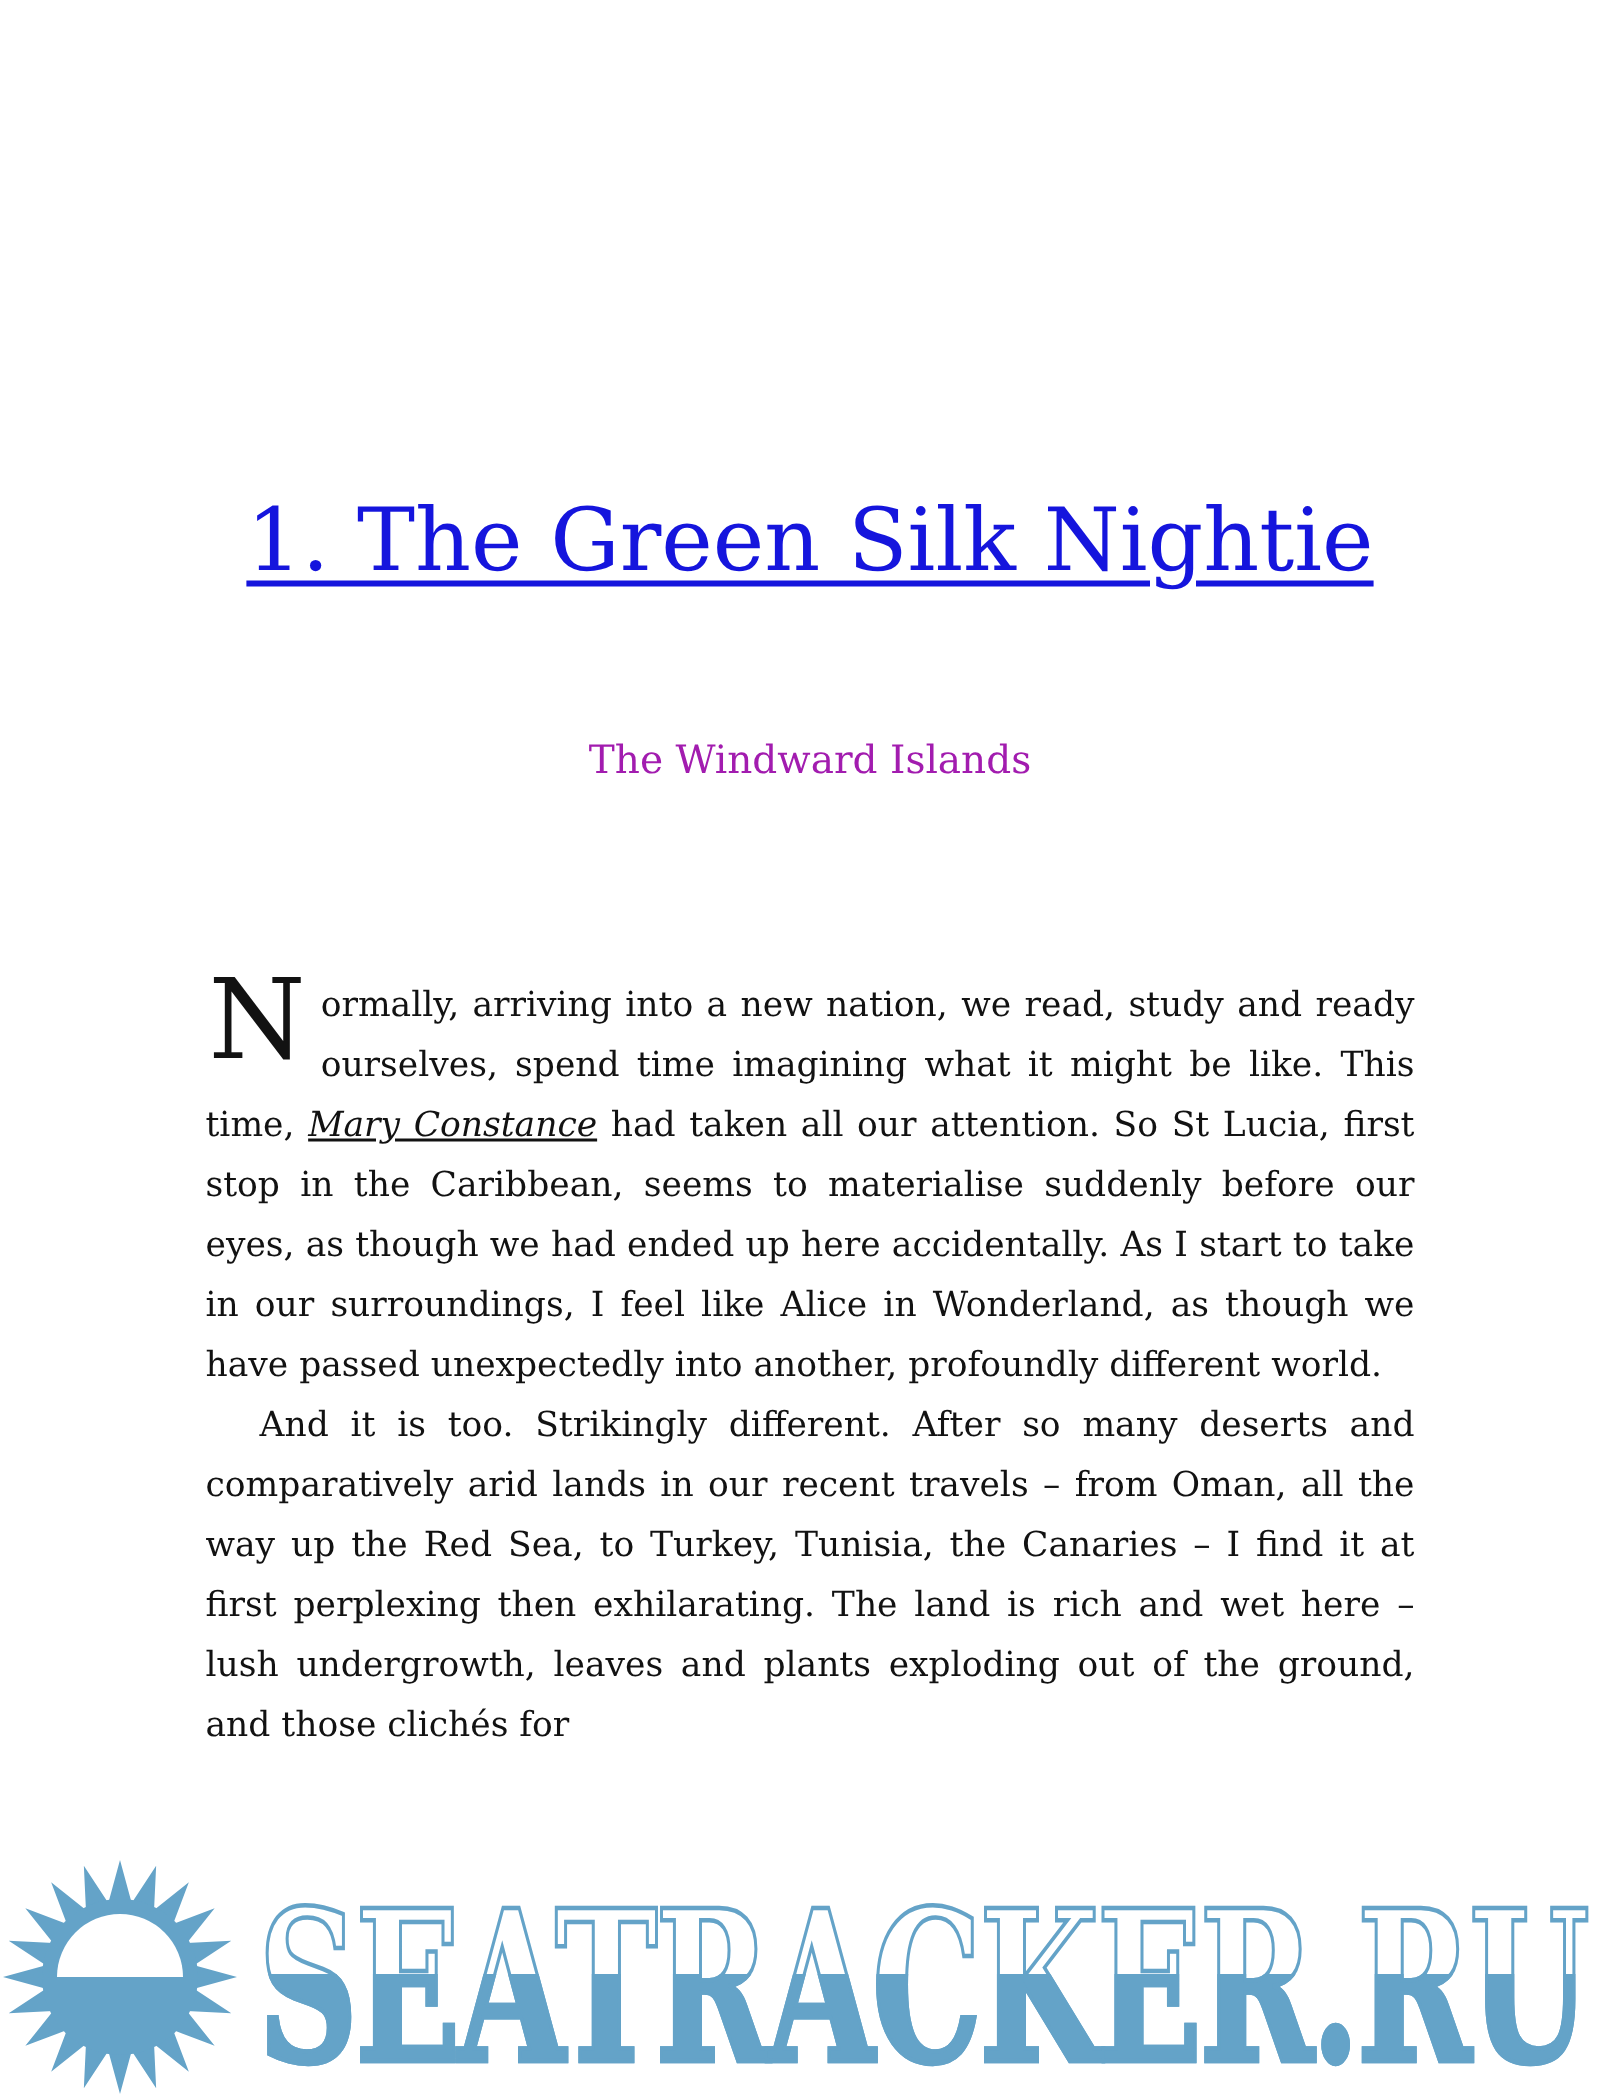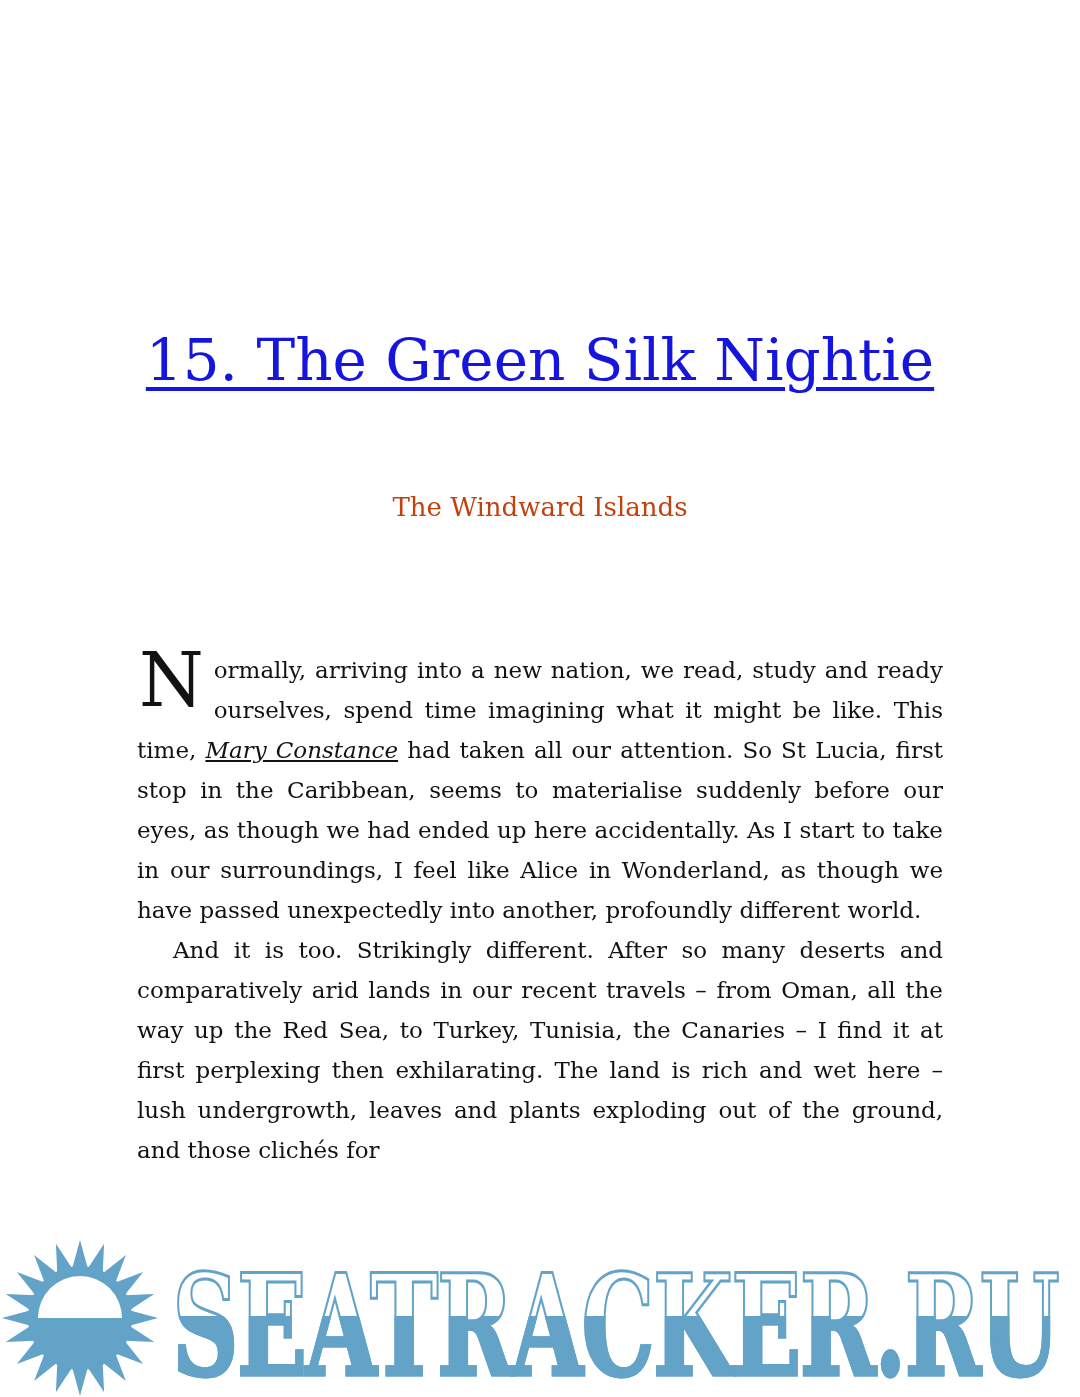--- a/index.html
+++ b/index.html
@@ -31,21 +31,21 @@
     text-underline-offset: 7px;
   }
   
   .subtitle {
     position: absolute;
     top: 492px;
     left: 0;
     width: 100%;
     text-align: center;
     font-size: 26px;
-    color: #c2410c;
+    color: #a21caf;
   }
   
   .body-text {
     position: absolute;
     top: 650px;
     left: 137px;
     width: 806px;
     font-size: 23px;
     line-height: 40px;
     color: #121212;
@@ -85,21 +85,21 @@
     background: linear-gradient(to bottom, rgba(255,255,255,0) 0%, rgba(255,255,255,0) 44%, #64a3c8 44%, #64a3c8 100%);
     -webkit-background-clip: text;
     background-clip: text;
   }
 </style>
 </head>
 <body>
 
 <div class="page">
 
-  <h1 class="chapter-title">15. The Green Silk Nightie</h1>
+  <h1 class="chapter-title">1. The Green Silk Nightie</h1>
 
   <div class="subtitle">The Windward Islands</div>
 
   <div class="body-text">
     <p class="para"><span class="dropcap">N</span><span>ormally, arriving into a new nation, we read, study and ready ourselves, spend time imagining what it might be like. This time, </span><i class="ship-name">Mary Constance</i><span> had taken all our attention. So St Lucia, first stop in the Caribbean, seems to materialise suddenly before our eyes, as though we had ended up here accidentally. As I start to take in our surroundings, I feel like Alice in Wonderland, as though we have passed unexpectedly into another, profoundly different world.</span></p>
     <p class="para indent">And it is too. Strikingly different. After so many deserts and comparatively arid lands in our recent travels – from Oman, all the way up the Red Sea, to Turkey, Tunisia, the Canaries – I find it at first perplexing then exhilarating. The land is rich and wet here – lush undergrowth, leaves and plants exploding out of the ground, and those clichés for</p>
   </div>
 
   <div class="watermark">
     <svg class="sun-logo" viewBox="0 0 160 160" xmlns="http://www.w3.org/2000/svg">

